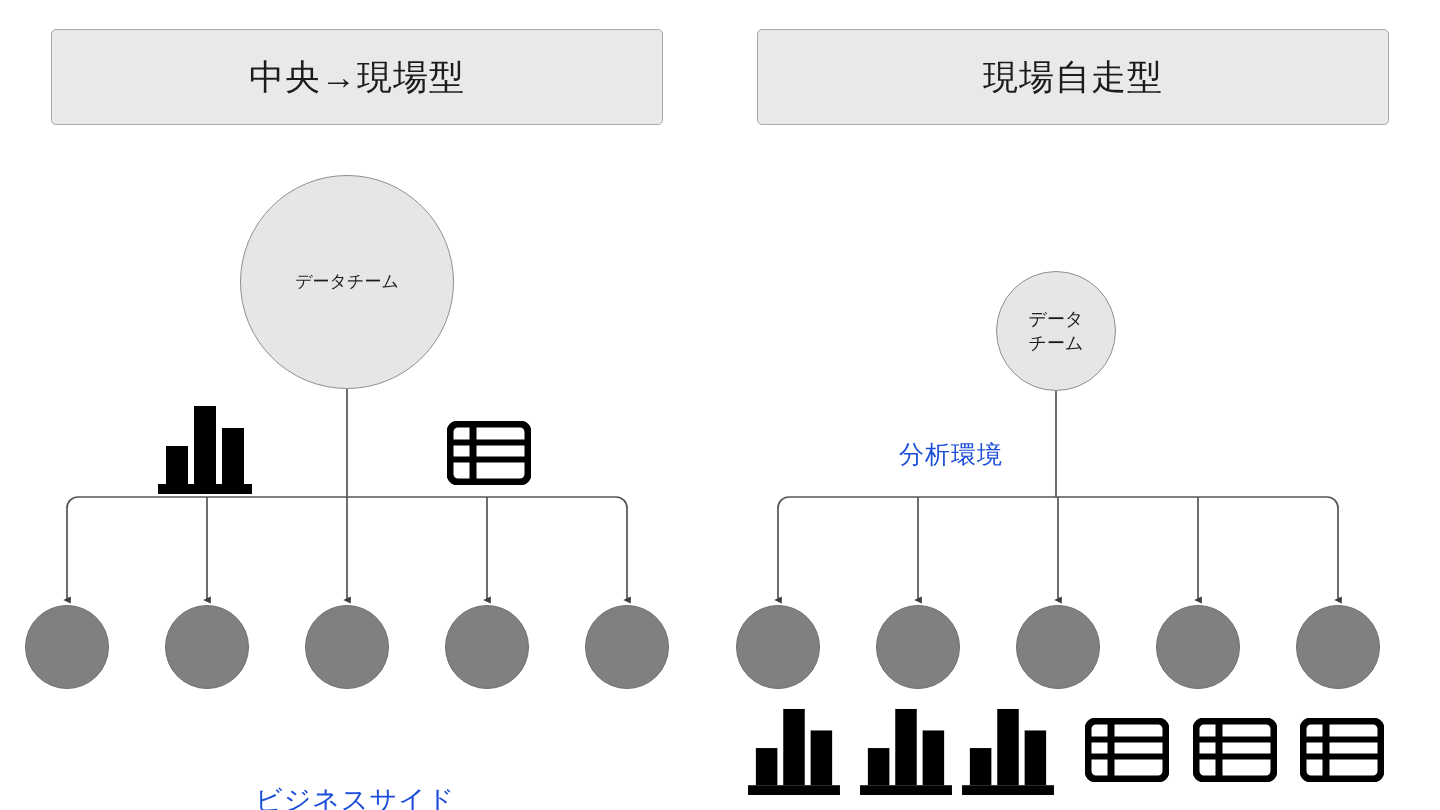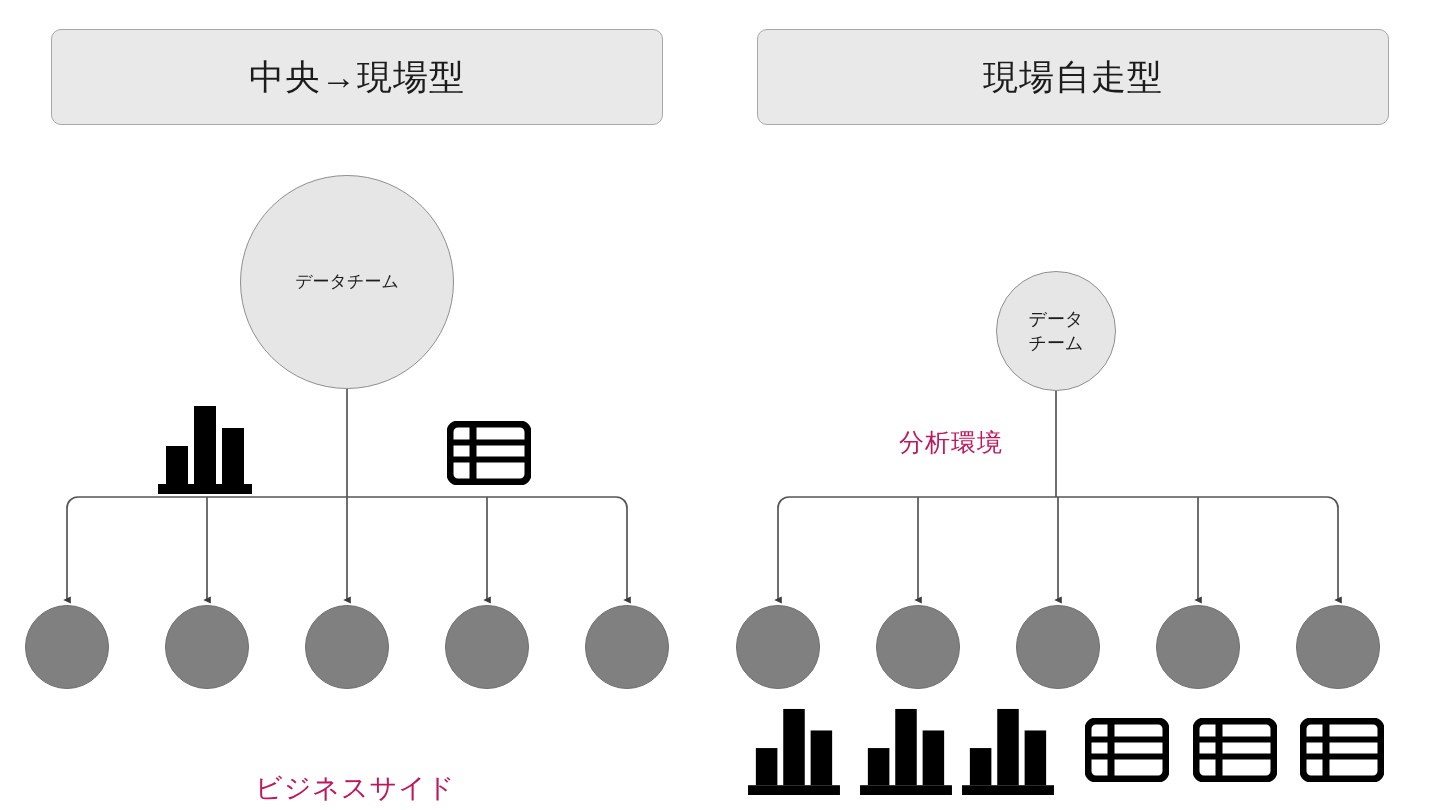--- a/index.html
+++ b/index.html
@@ -19,21 +19,21 @@
     position: absolute;
     left: 0; top: 0;
     width: 1440px;
     height: 810px;
   }
   .panel-header {
     position: absolute;
     box-sizing: border-box;
     background: #e9e9e9;
     border: 1.6px solid #a8a8a8;
-    border-radius: 10px;
+    border-radius: 5px;
     display: flex;
     align-items: center;
     justify-content: center;
     font-size: 35px;
     letter-spacing: 1px;
     color: #1c1c1c;
     font-weight: 400;
   }
   #header-left  { left: 51px;  top: 29px; width: 612px; height: 96px; }
   #header-right { left: 757px; top: 29px; width: 632px; height: 96px; }
@@ -61,22 +61,23 @@
     height: 84px;
     border-radius: 50%;
     background: #808080;
     border: 1.5px solid #6e6e6e;
   }
 
   .caption {
     position: absolute;
     font-size: 27px;
     letter-spacing: 1px;
-    color: #be185d;
+    color: #1d4ed8;
     white-space: nowrap;
+    margin-top: 12px;
   }
   #caption-business { left: 255px; top: 770px; }
   #caption-env      { left: 899px; top: 426px; font-size: 25px; }
 
   .icon-bar, .icon-table {
     position: absolute;
   }
   svg { display: block; }
 </style>
 </head>

